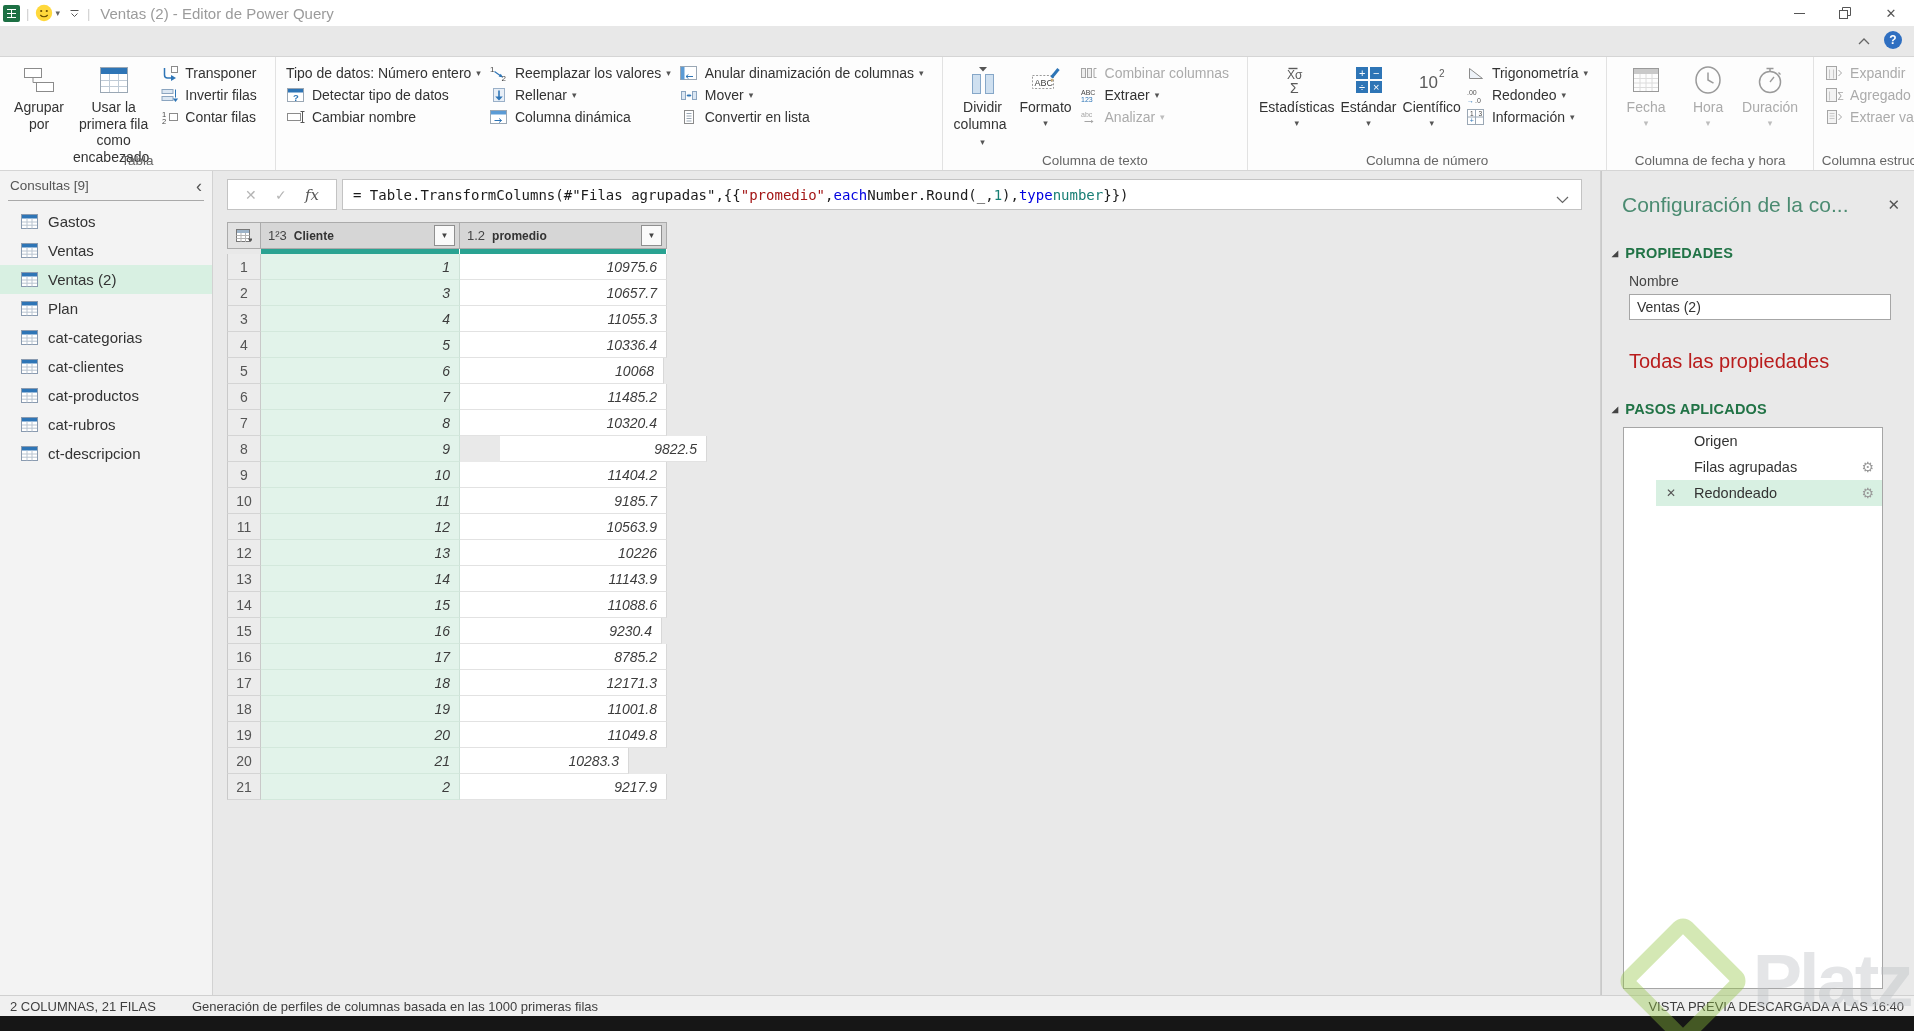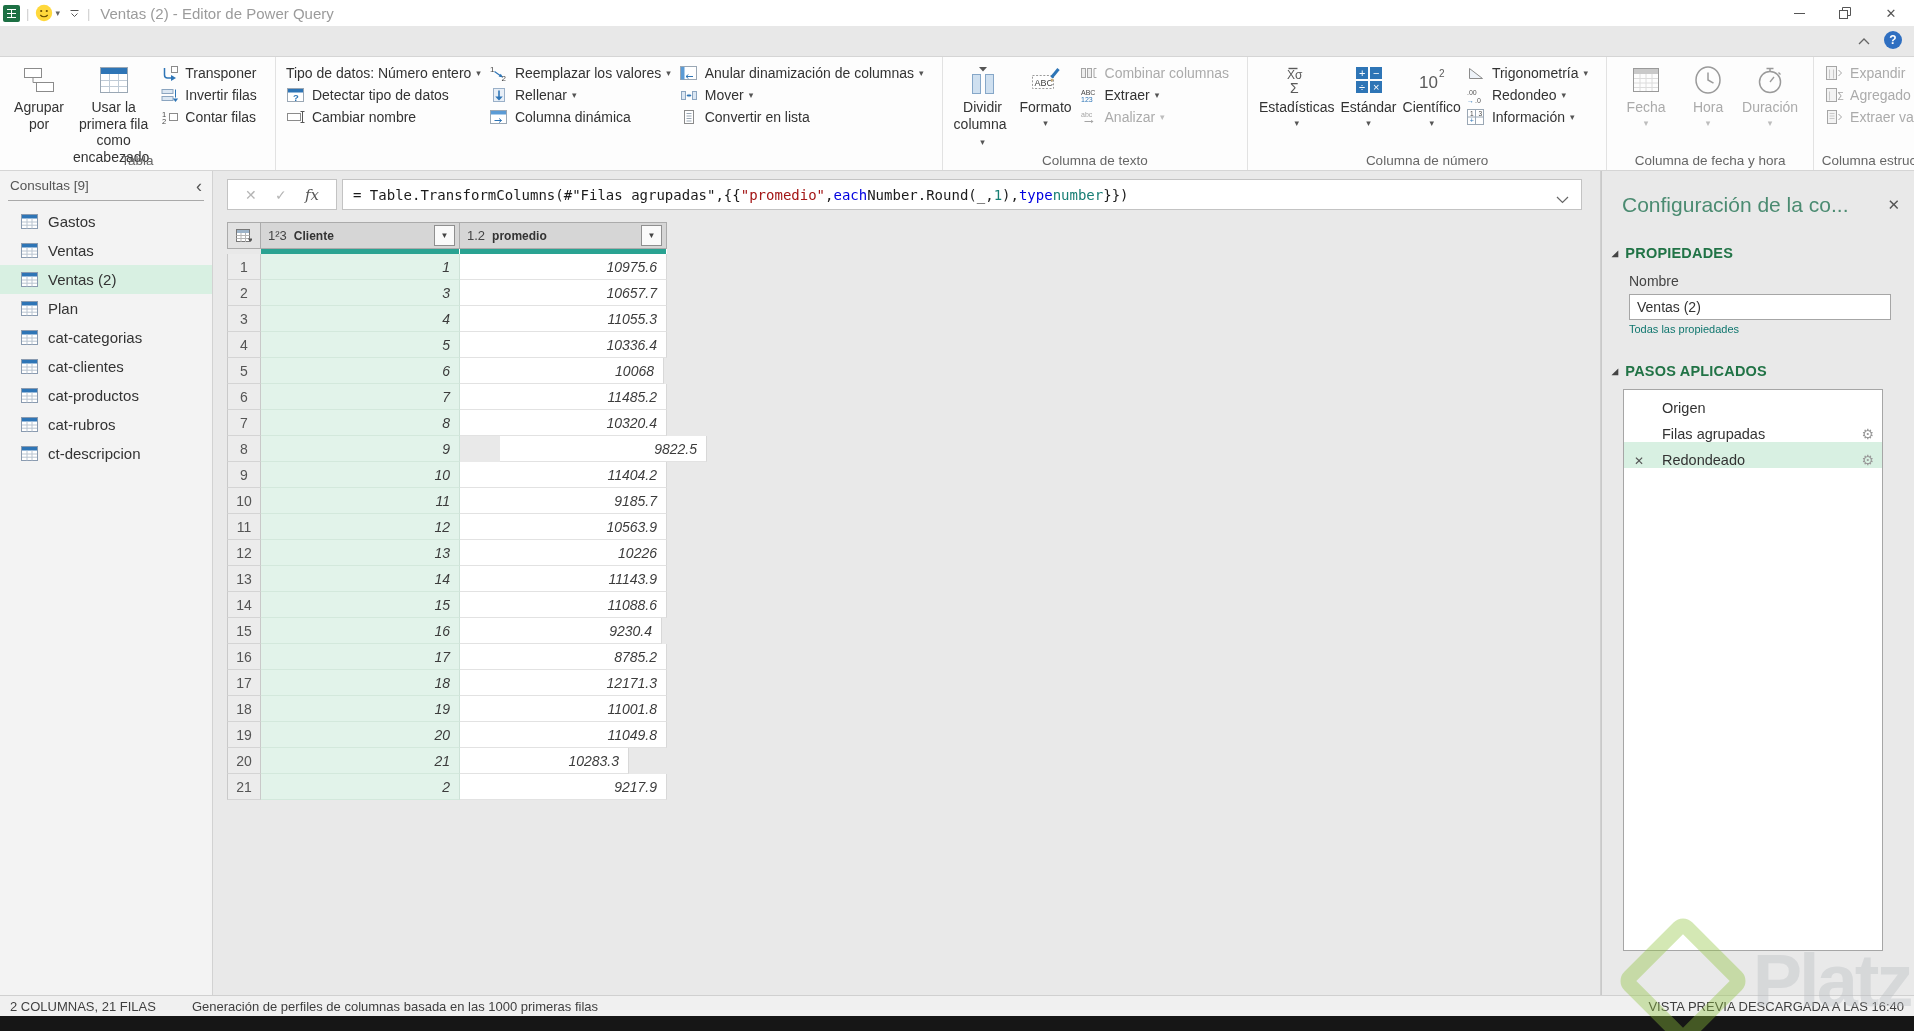--- a/index.html
+++ b/index.html
@@ -73,23 +73,23 @@
   .gc.white{background:#fff;}
   
   .rpanel{position:absolute;top:171px;right:0;bottom:36px;width:313px;background:#e9e9e9;border-left:1px solid #c9c9c9;box-sizing:border-box;}
   .rp-title{margin:22px 14px 0 20px;display:flex;justify-content:space-between;align-items:center;}
   .rp-title .t{font-size:21px;color:#4b8b71;white-space:nowrap;overflow:hidden;}
   .rp-title .x{font-size:15px;color:#555;margin-left:8px;}
   .rp-sec{margin:28px 0 0 10px;display:flex;align-items:center;font-size:14.5px;font-weight:bold;color:var(--green);letter-spacing:.2px;}
   .rp-sec .tri{font-size:8px;color:#444;margin-right:7px;}
   .rp-lbl{margin:12px 0 5px 27px;font-size:14px;color:#444;}
   .rp-input{margin-left:27px;width:246px;height:24px;border:1px solid #a6a6a6;font-size:14px;padding:0 7px;font-family:"Liberation Sans",sans-serif;color:#333;background:#fff;}
-  .rp-link{margin:3px 0 0 27px;font-size:11px;color:#0f766e;}
+  .rp-link{margin:30px 0 0 27px;font-size:20px;color:#b91c1c;}
   .steps{margin:10px 31px 0 21px;background:#fff;border:1px solid #a6a6a6;height:560px;overflow:hidden;}
-  .step{height:26px;display:flex;align-items:flex-end;position:relative;padding-left:38px;font-size:14.5px;color:#333;}
+  .step{height:26px;display:flex;align-items:center;position:relative;padding-left:38px;font-size:14.5px;color:#333;margin-left:32px;}
   .step.selected{background:var(--mint);}
   .step .del{position:absolute;left:10px;font-size:12px;color:#555;}
   .step .gear{position:absolute;right:8px;font-size:14px;color:#999;}
   
   .statusbar{position:absolute;left:0;right:0;bottom:15px;height:21px;background:#f0f0f0;border-top:1px solid #d0d0d0;display:flex;align-items:center;padding:0 10px;box-sizing:border-box;font-size:13px;color:#3f3f3f;}
   .statusbar .mid{margin-left:36px;}
   .statusbar .right{margin-left:auto;}
   .blackstrip{position:absolute;left:0;right:0;bottom:0;height:15px;background:#161616;}
   
   .watermark{position:absolute;right:-14px;bottom:2px;display:flex;align-items:center;gap:16px;opacity:.38;z-index:50;pointer-events:none;}

